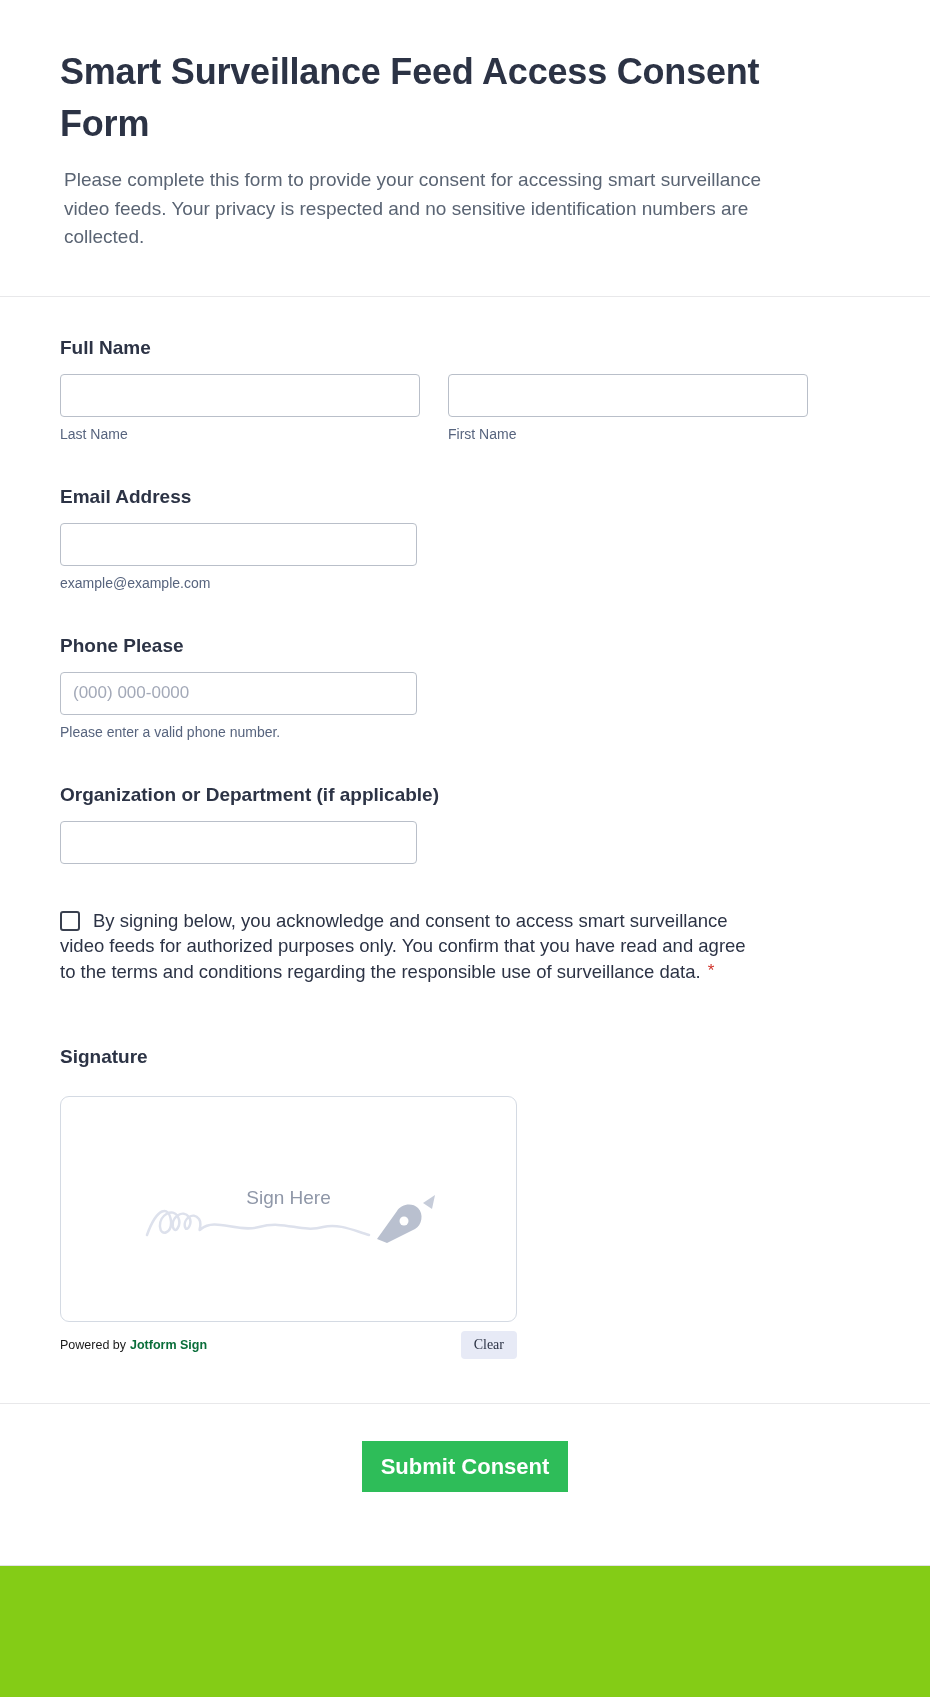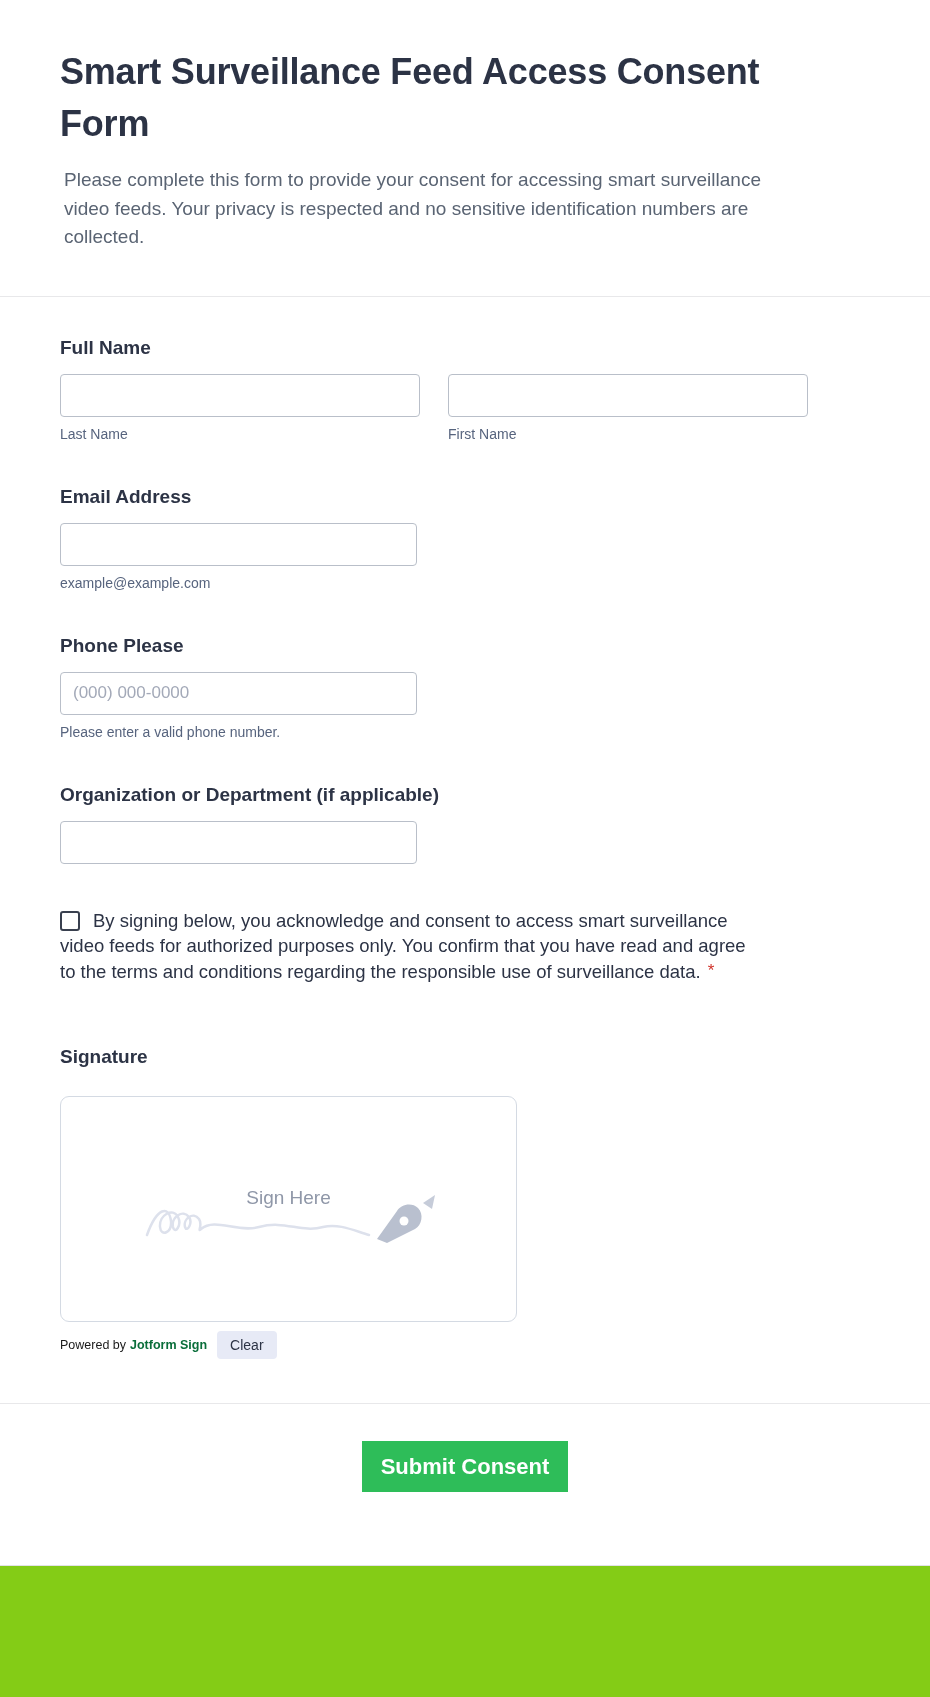--- a/index.html
+++ b/index.html
@@ -121,34 +121,34 @@
     color: #8f97a8;
   }
   .sig-art {
     position: absolute;
     top: 86px;
     left: 80px;
   }
   .sig-footer {
     width: 457px;
     display: flex;
-    justify-content: flex-start;
+    justify-content: space-between;
     align-items: center;
     gap: 10px;
     margin-top: 9px;
   }
   .powered-by { font-size: 12.5px; color: #1a1a1a; }
   .brand-name { font-size: 12.5px; font-weight: 700; color: #0a6e3a; margin-left: 4px; }
   .clear-btn {
     background: #e7eaf6;
     border: none;
     border-radius: 4px;
     padding: 6px 13px;
     font-size: 14px;
-    font-family: Liberation Sans, sans-serif;
+    font-family: Liberation Serif, serif;
     color: #2c3345;
     cursor: pointer;
   }
   
   .submit-divider { margin-top: 32px; }
   .submit-wrap {
     padding: 37px 0 46px;
     display: flex;
     justify-content: center;
   }

